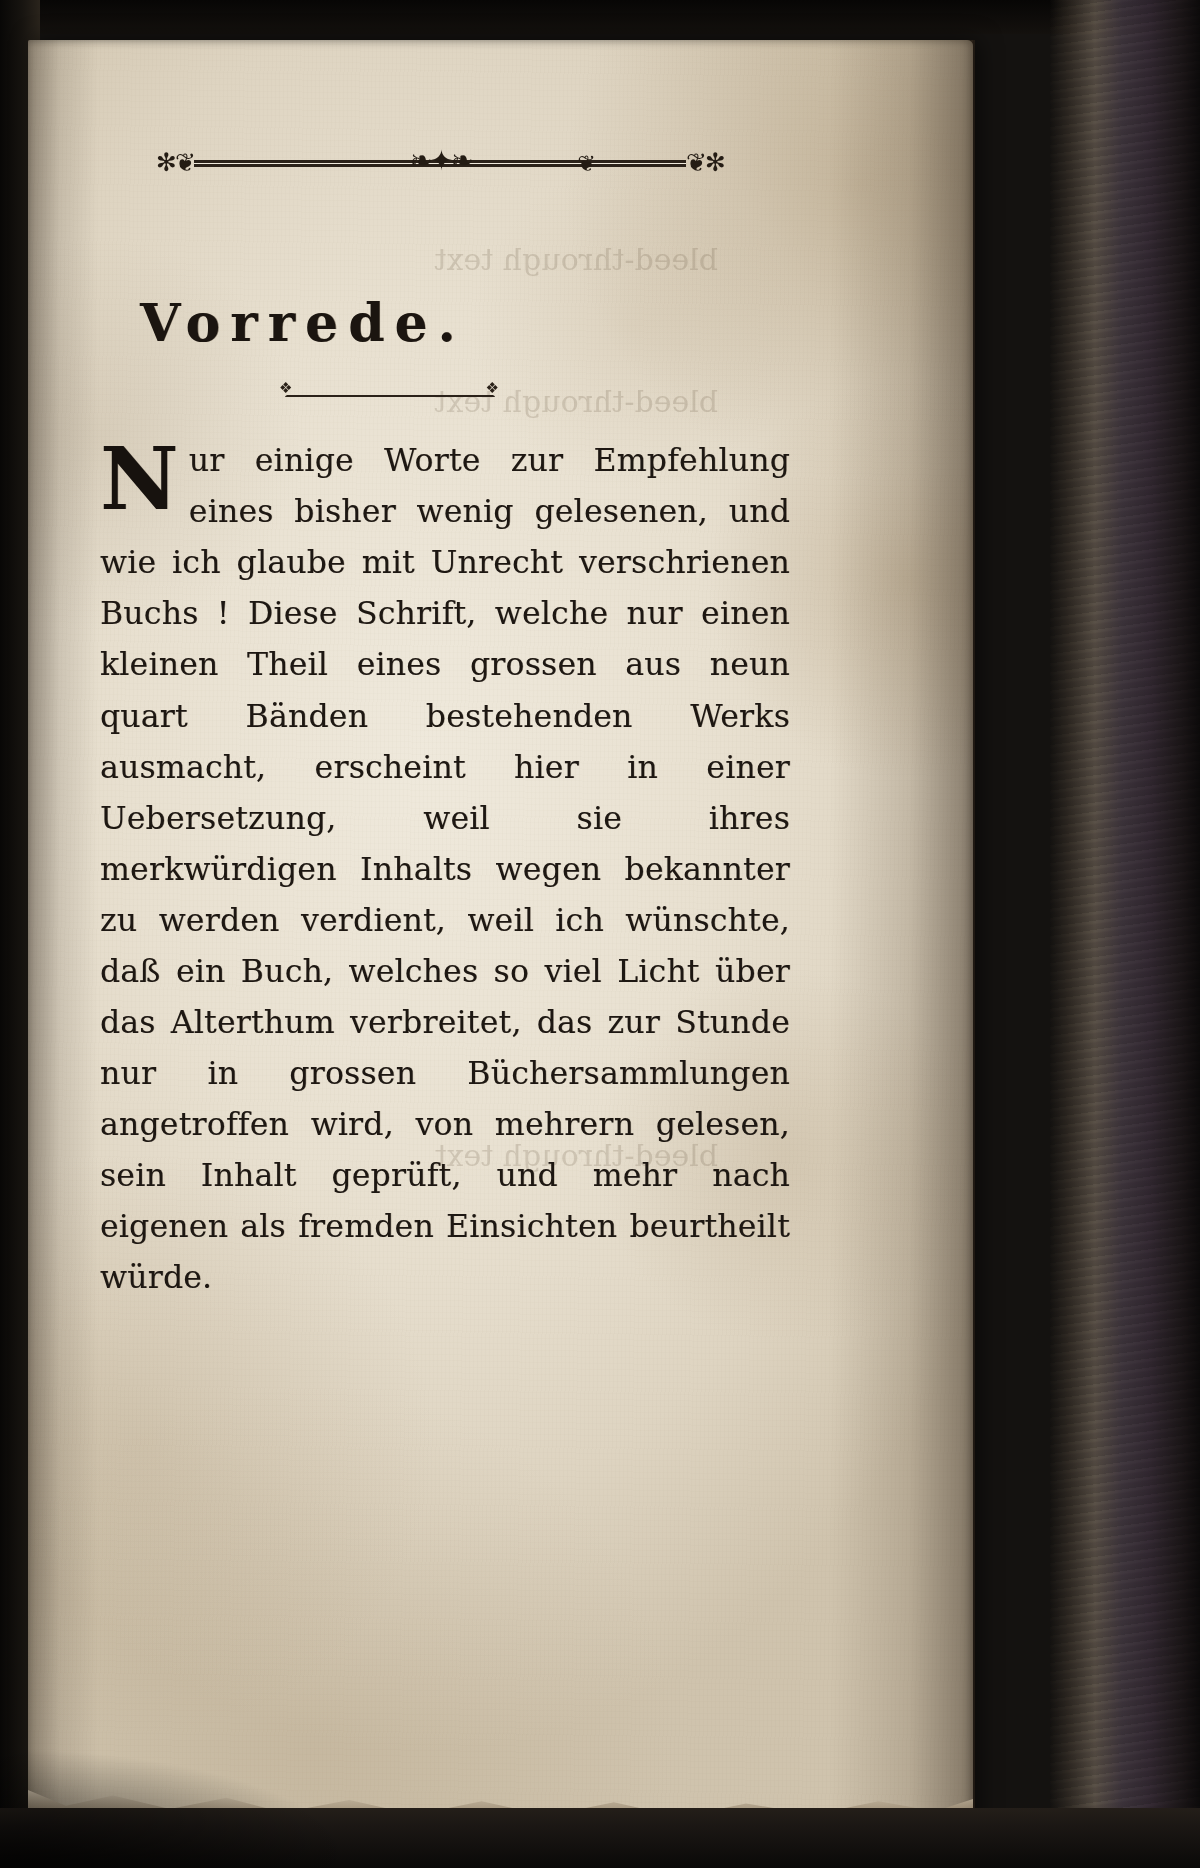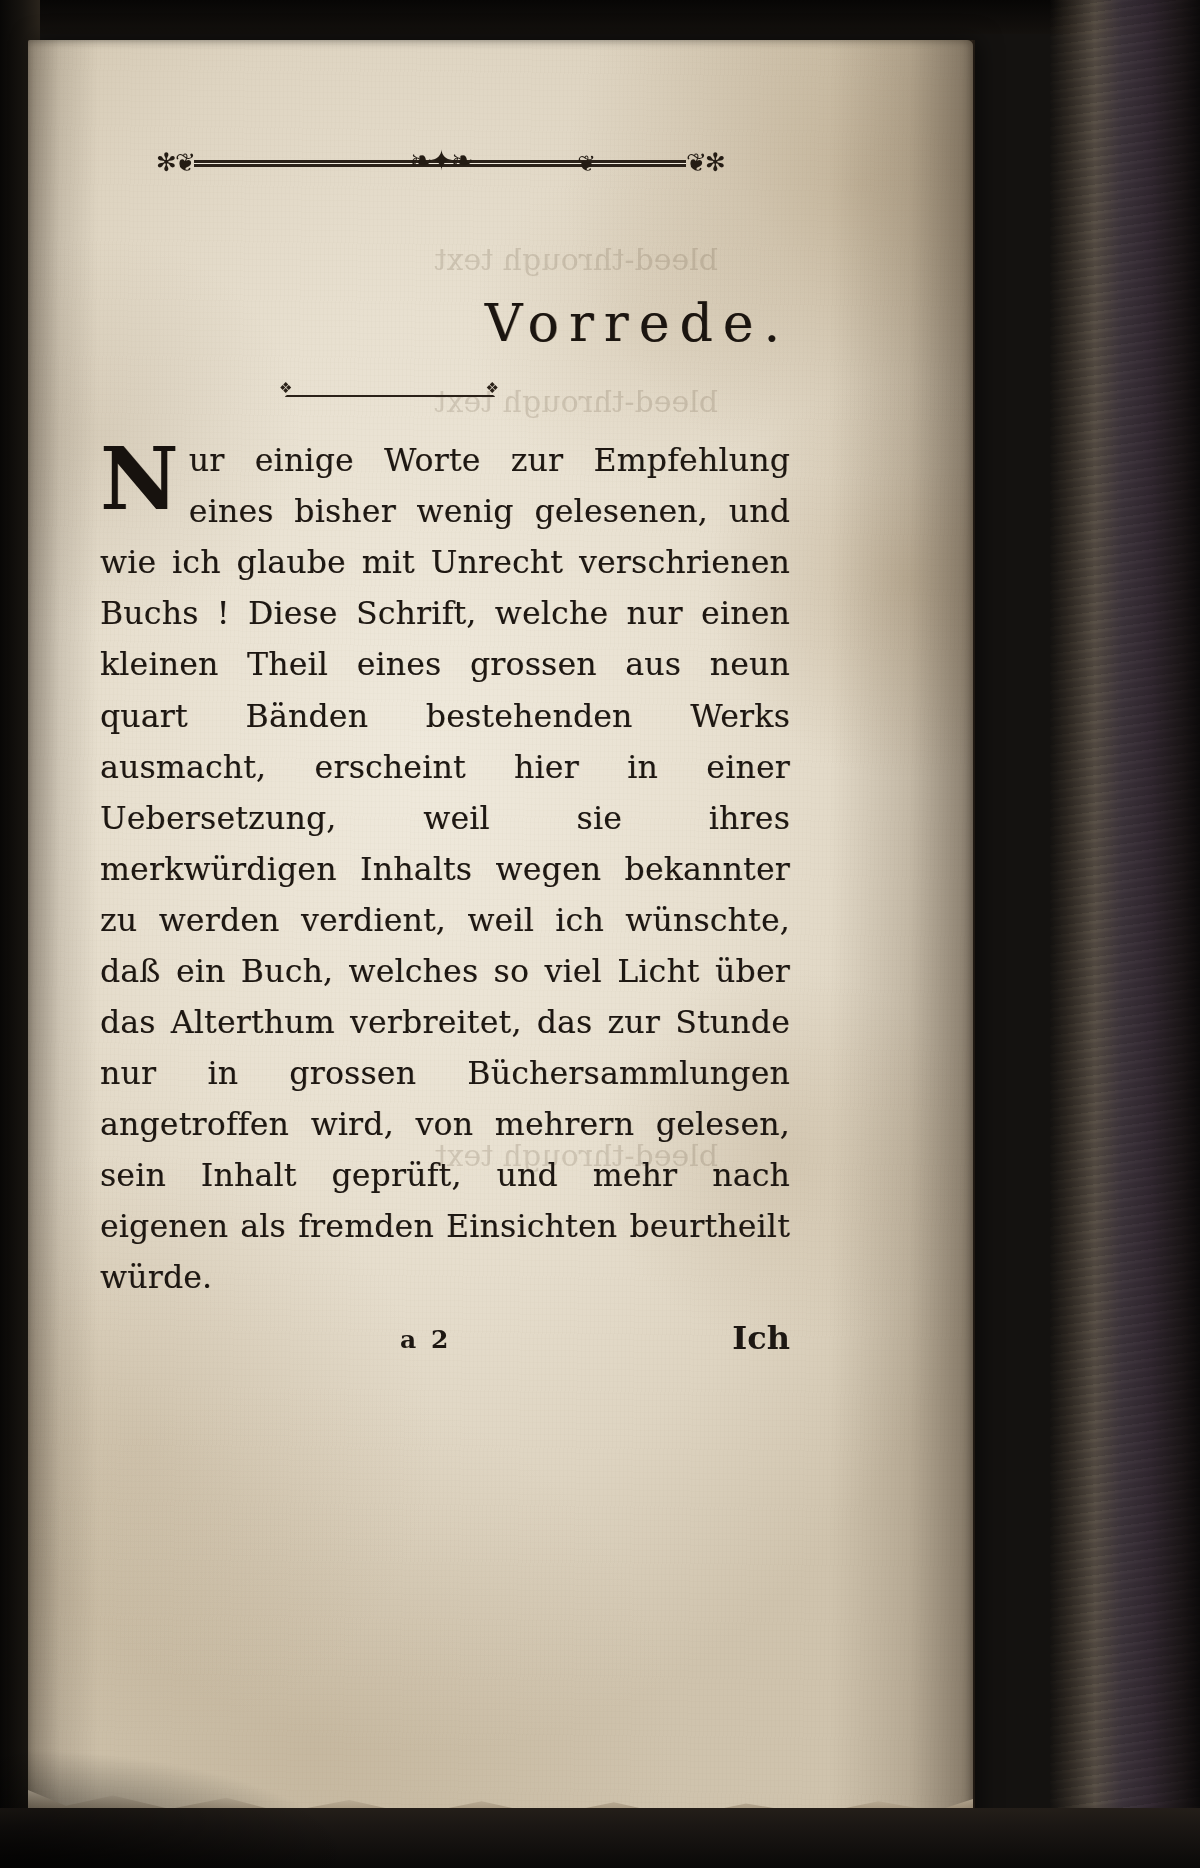--- a/index.html
+++ b/index.html
@@ -171,27 +171,27 @@
     letter-spacing: -2px;
     color: #241c14;
     font-family: "DejaVu Sans", sans-serif;
   }
   .rule-ornament .knot.left  { left: -4px; }
   .rule-ornament .knot.right { right: -4px; }
   .rule-ornament .knot.mid   { left: 50%; transform: translateX(-50%); top: -2px; font-size: 28px; letter-spacing: -3px; }
   .rule-ornament .knot.mid2  { left: 76%; transform: translateX(-50%); top: 1px; font-size: 22px; }
 
   .heading {
-    text-align: right;
+    text-align: left;
     font-size: 52px;
     line-height: 1.05;
     letter-spacing: 10px;
     color: #1b1510;
     font-family: "DejaVu Serif", serif;
-    font-weight: 400;
+    font-weight: 700;
     text-shadow: 0.6px 0.4px 0 rgba(60,45,30,0.5);
     margin-left: 40px;
   }
 
   .sub-rule {
     width: 210px;
     margin: 22px auto 34px 185px;
     height: 16px;
     position: relative;
     color: #2a2118;
@@ -316,24 +316,20 @@
     <div class="sub-rule">
       <span class="dot-l">❖</span>
       <span class="swash"></span>
       <span class="dot-r">❖</span>
     </div>
 
     <div class="body-text">
       <span class="dropcap">N</span><span>ur einige Worte zur Empfehlung eines bisher wenig gelesenen, und wie ich glaube mit Unrecht verschrienen Buchs !   Diese Schrift, welche nur einen kleinen Theil eines grossen aus neun quart Bänden bestehenden Werks ausmacht, erscheint hier in einer Uebersetzung, weil sie ihres merkwürdigen Inhalts wegen bekannter zu werden verdient, weil ich wünschte, daß ein Buch, welches so viel Licht über das Alterthum verbreitet, das zur Stunde nur in grossen Büchersammlungen angetroffen wird, von mehrern gelesen, sein Inhalt geprüft, und mehr nach eigenen als fremden Einsichten beurtheilt würde.</span>
     </div>
 
-    <div class="footline">
-      <span class="signature">a 2</span>
-      <span class="catchword">Ich</span>
-    </div>
 
   </div>
 
   <div class="deckle"></div>
   <div class="board-bottom"></div>
   <div class="corner-dark"></div>
 
 </div>
 
 </body></html>

